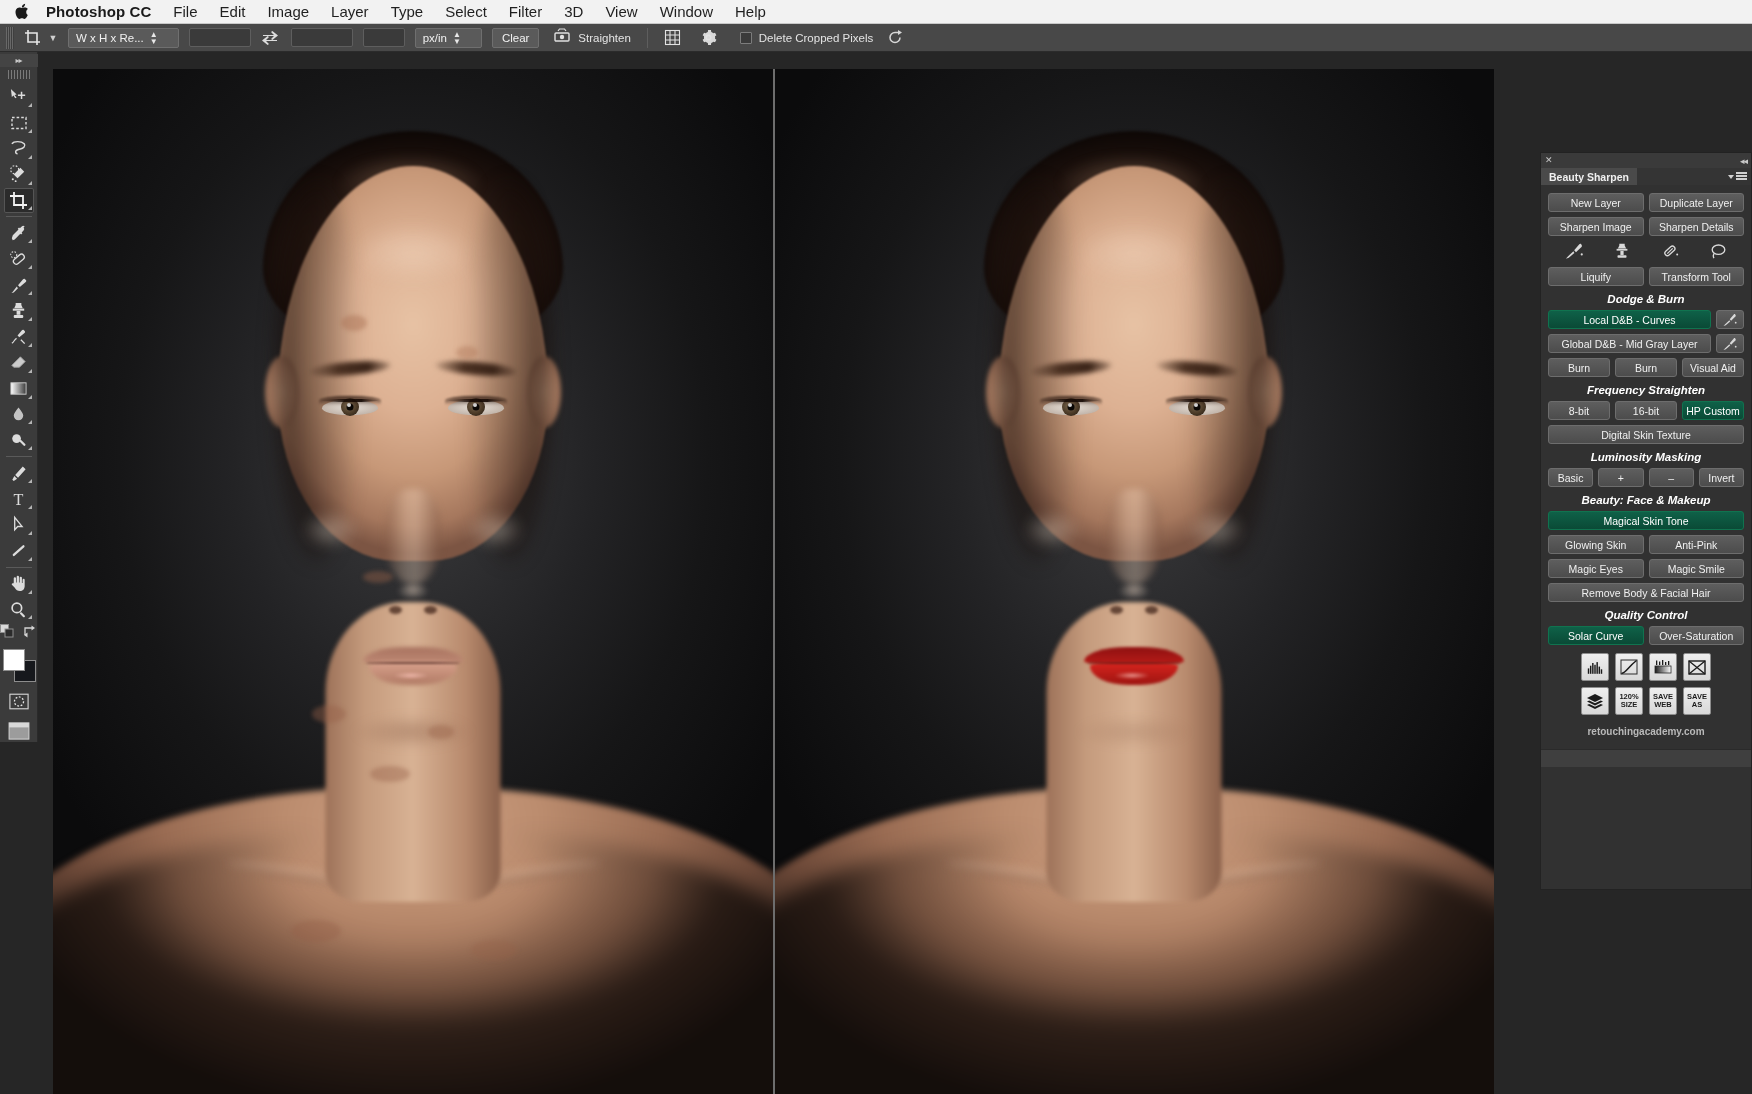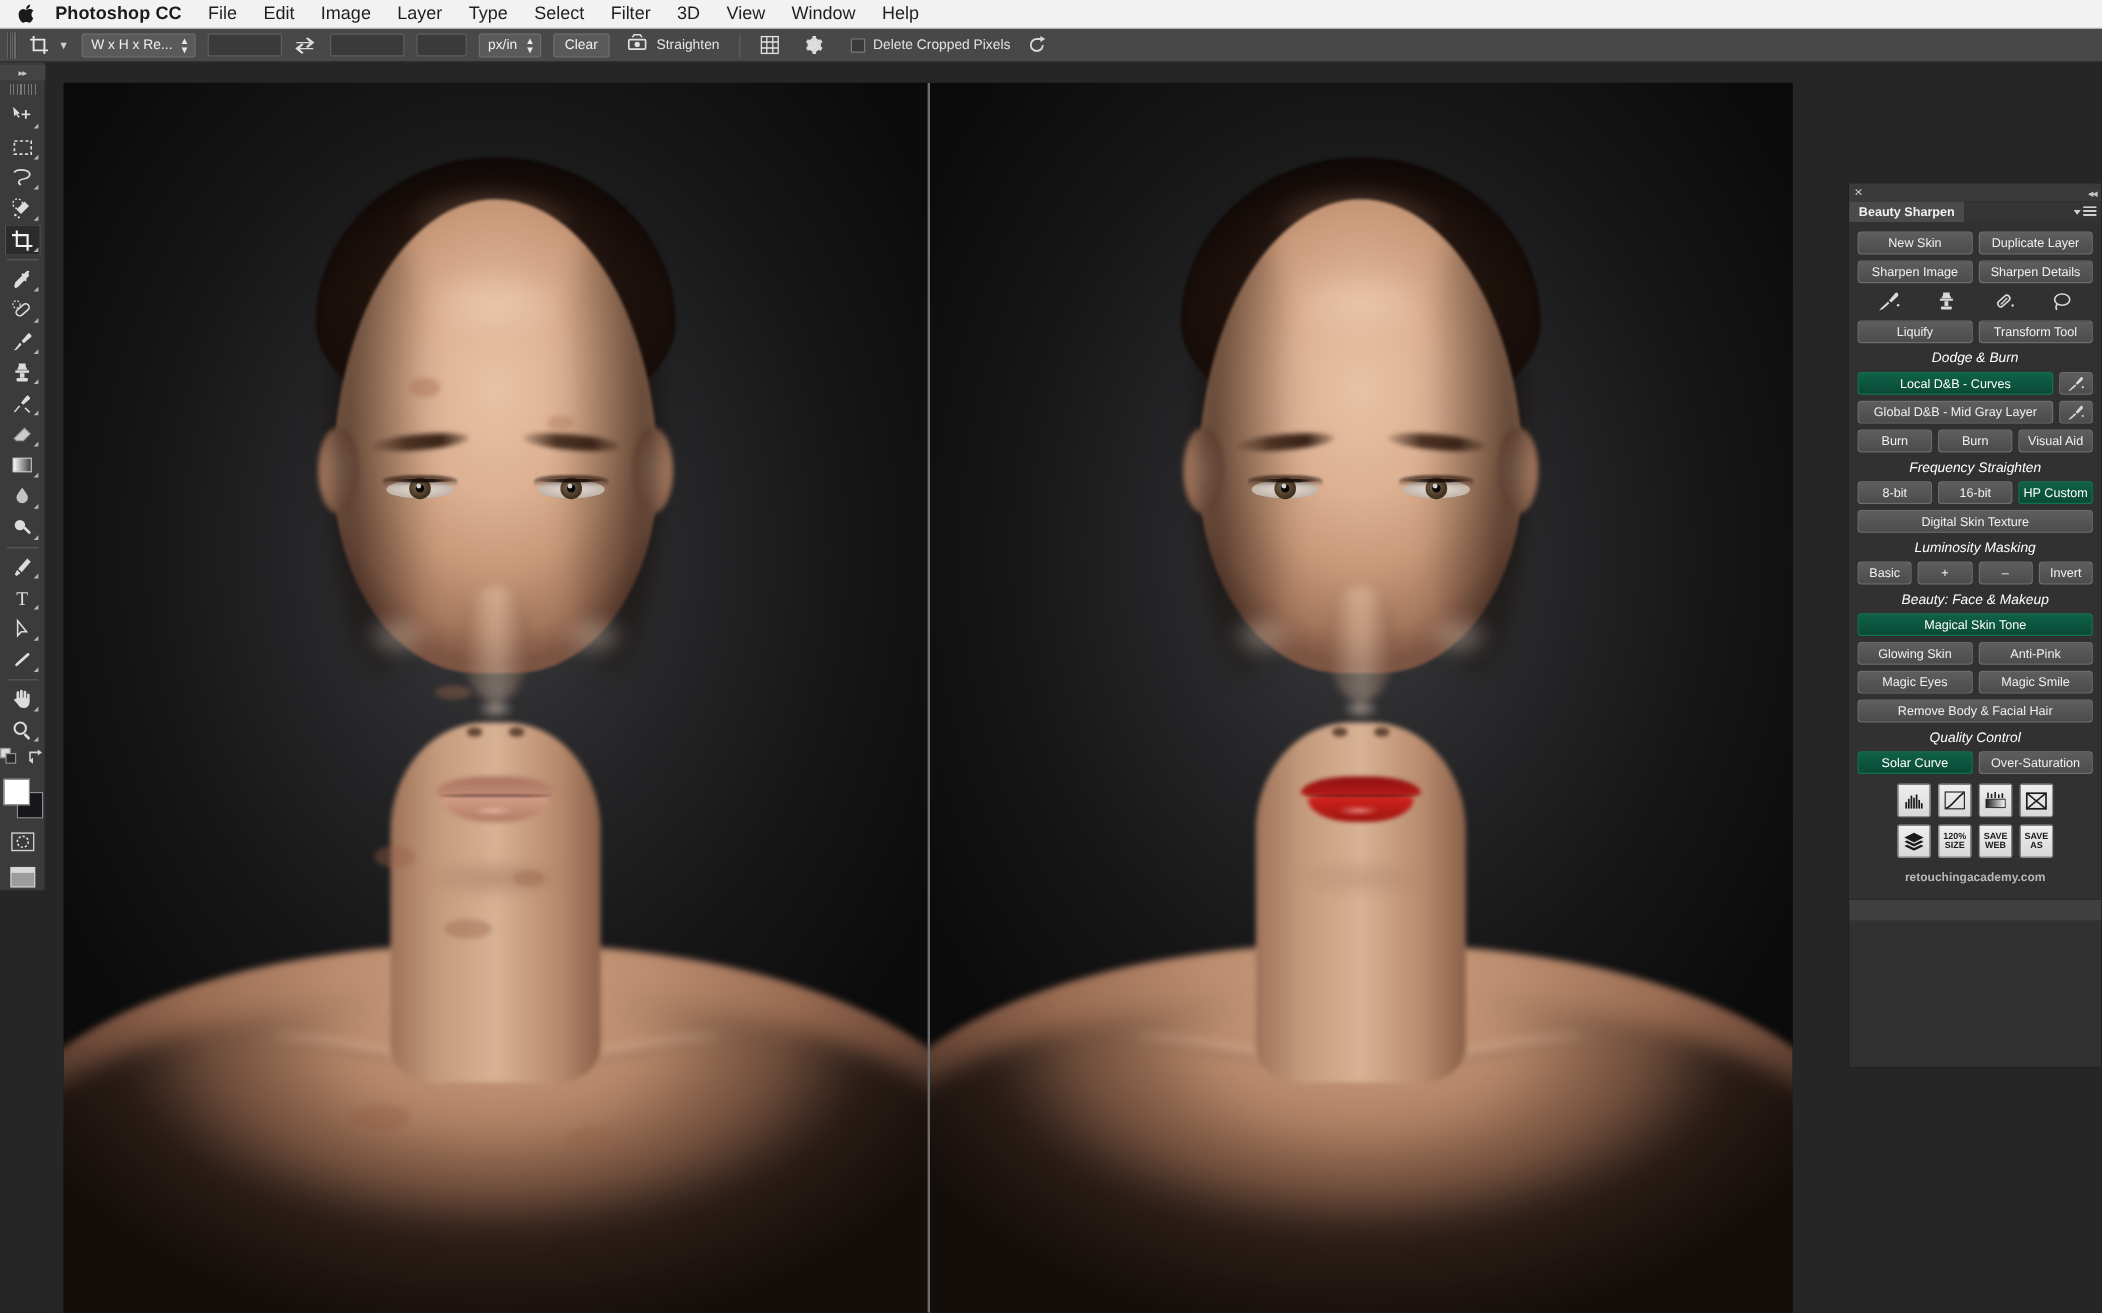--- a/index.html
+++ b/index.html
@@ -56,21 +56,21 @@
   .opt-caret {
     width: 14px; height: 22px;
     display:flex; align-items:center; justify-content:center;
     color:#cfcfcf; font-size: 9px; margin-right: 8px;
   }
   .opt-select {
     height: 20px; background:#5a5a5a;
     border: 1px solid #6f6f6f; border-radius: 2px;
     color: #f0f0f0; font-size: 11.5px;
     display:flex; align-items:center;
-    padding: 0 4px 0 7px; margin-right: 10px;
+    padding: 0 20px 0 7px; margin-right: 10px;
     min-width: 78px; justify-content: space-between; gap: 6px;
   }
   .updown { font-size: 8px; line-height: 7px; color:#e8e8e8; text-align:center; }
   .opt-field {
     height: 19px; width: 62px;
     background: #3a3a3a; border: 1px solid #5e5e5e; border-radius: 2px;
     margin-right: 10px;
   }
   .opt-field.narrow { width: 42px; }
   .swap-icon {
@@ -330,21 +330,21 @@
     color:#f0f0f0; font-size:10.5px;
     display:flex; align-items:center; justify-content:center;
     white-space:nowrap; overflow:hidden;
   }
   .pbtn.green {
     background: linear-gradient(to bottom,#0f6148,#0a4a36);
     border:1px solid #10734f; color:#ffffff;
   }
   .section-title {
     text-align:center; color:#ffffff; font-size:11.5px;
-    font-style: italic; font-weight: normal;
+    font-style: italic; font-weight: bold;
     margin: 7px 0 5px 0;
   }
   .tools-row { display:flex; justify-content:space-around; align-items:center; margin: 3px 2px 6px 2px; }
   .tool-mini { width:24px; height:20px; display:flex; align-items:center; justify-content:center; }
   .row-with-side { display:flex; gap:5px; margin-bottom:5px; align-items:stretch; }
   .side-btn {
     flex:0 0 28px; border-radius:3px;
     background: linear-gradient(to bottom,#5e5e5e,#4c4c4c); border:1px solid #6d6d6d;
     display:flex; align-items:center; justify-content:center;
   }
@@ -755,21 +755,21 @@
     <div class="panel-tabfill">
       <span class="ham-caret"></span>
       <span class="hamburger"></span>
     </div>
   </div>
 
   <div class="panel-body">
 
 
     <div class="btn-row">
-      <div class="pbtn">New Skin</div>
+      <div class="pbtn">New Layer</div>
       <div class="pbtn">Duplicate Layer</div>
     </div>
     <div class="btn-row">
       <div class="pbtn">Sharpen Image</div>
       <div class="pbtn">Sharpen Details</div>
     </div>
 
     <div class="tools-row">
       <span class="tool-mini">
         <svg width="20" height="18" viewBox="0 0 22 20">

